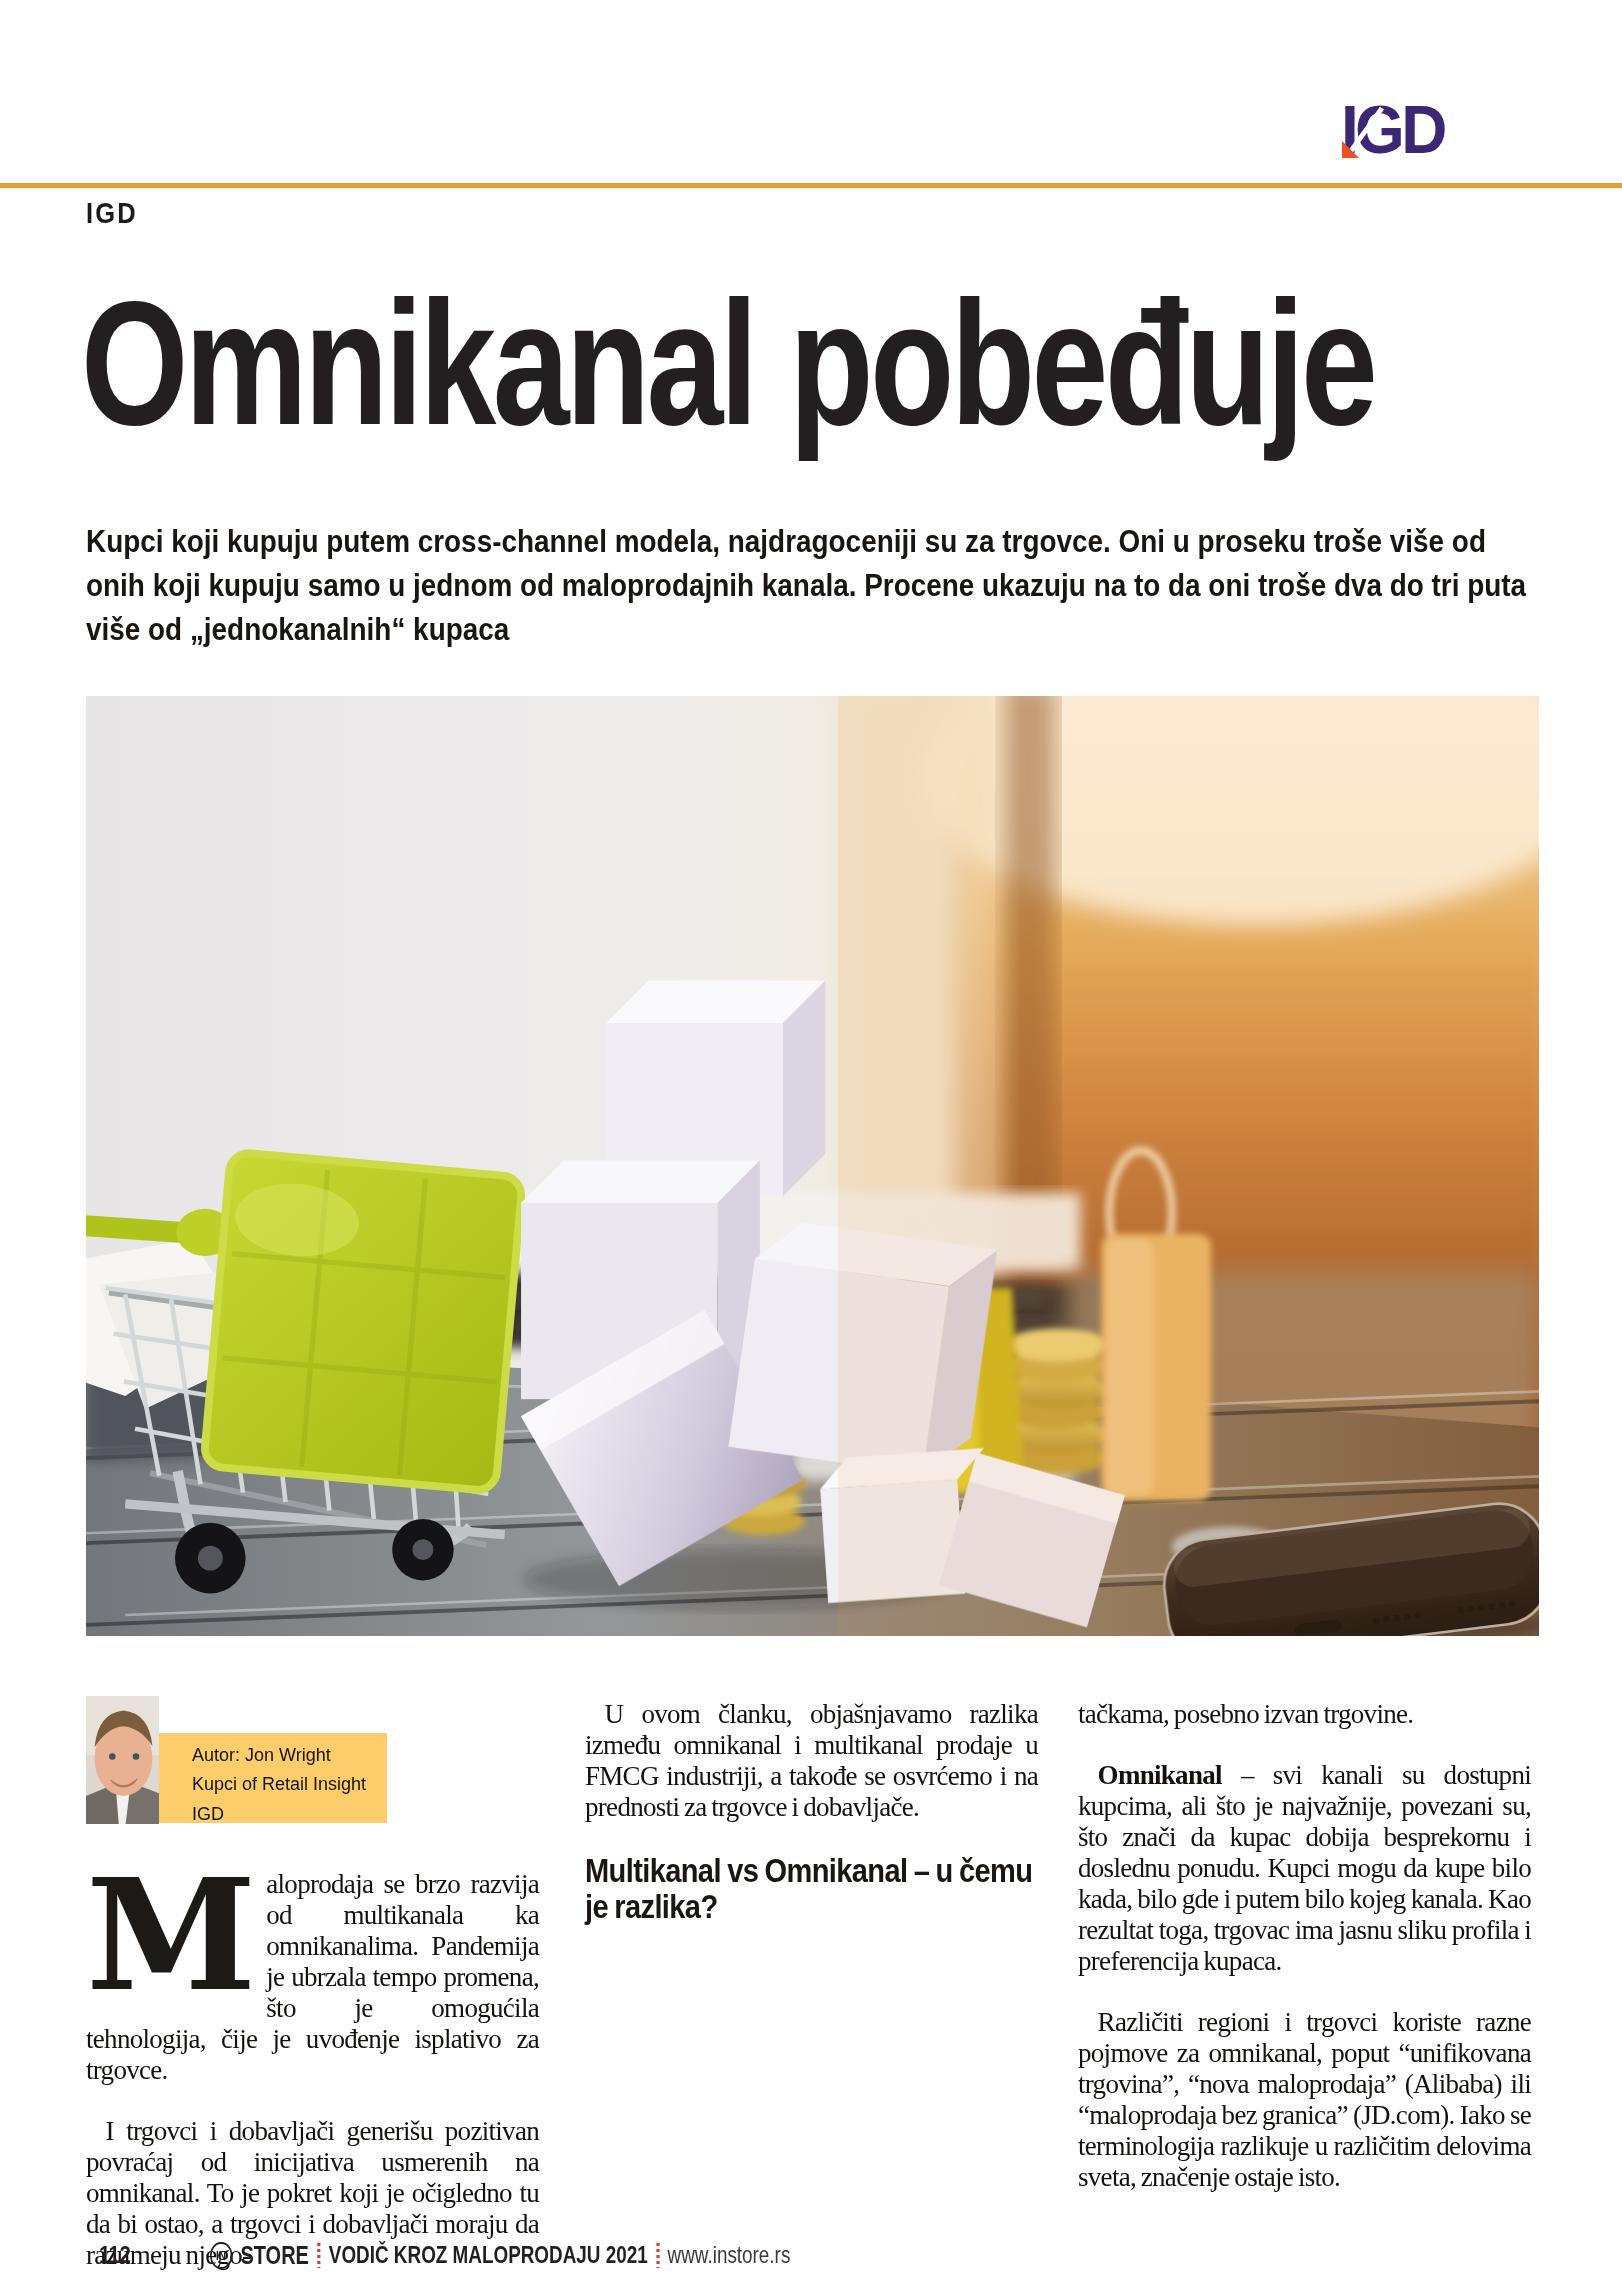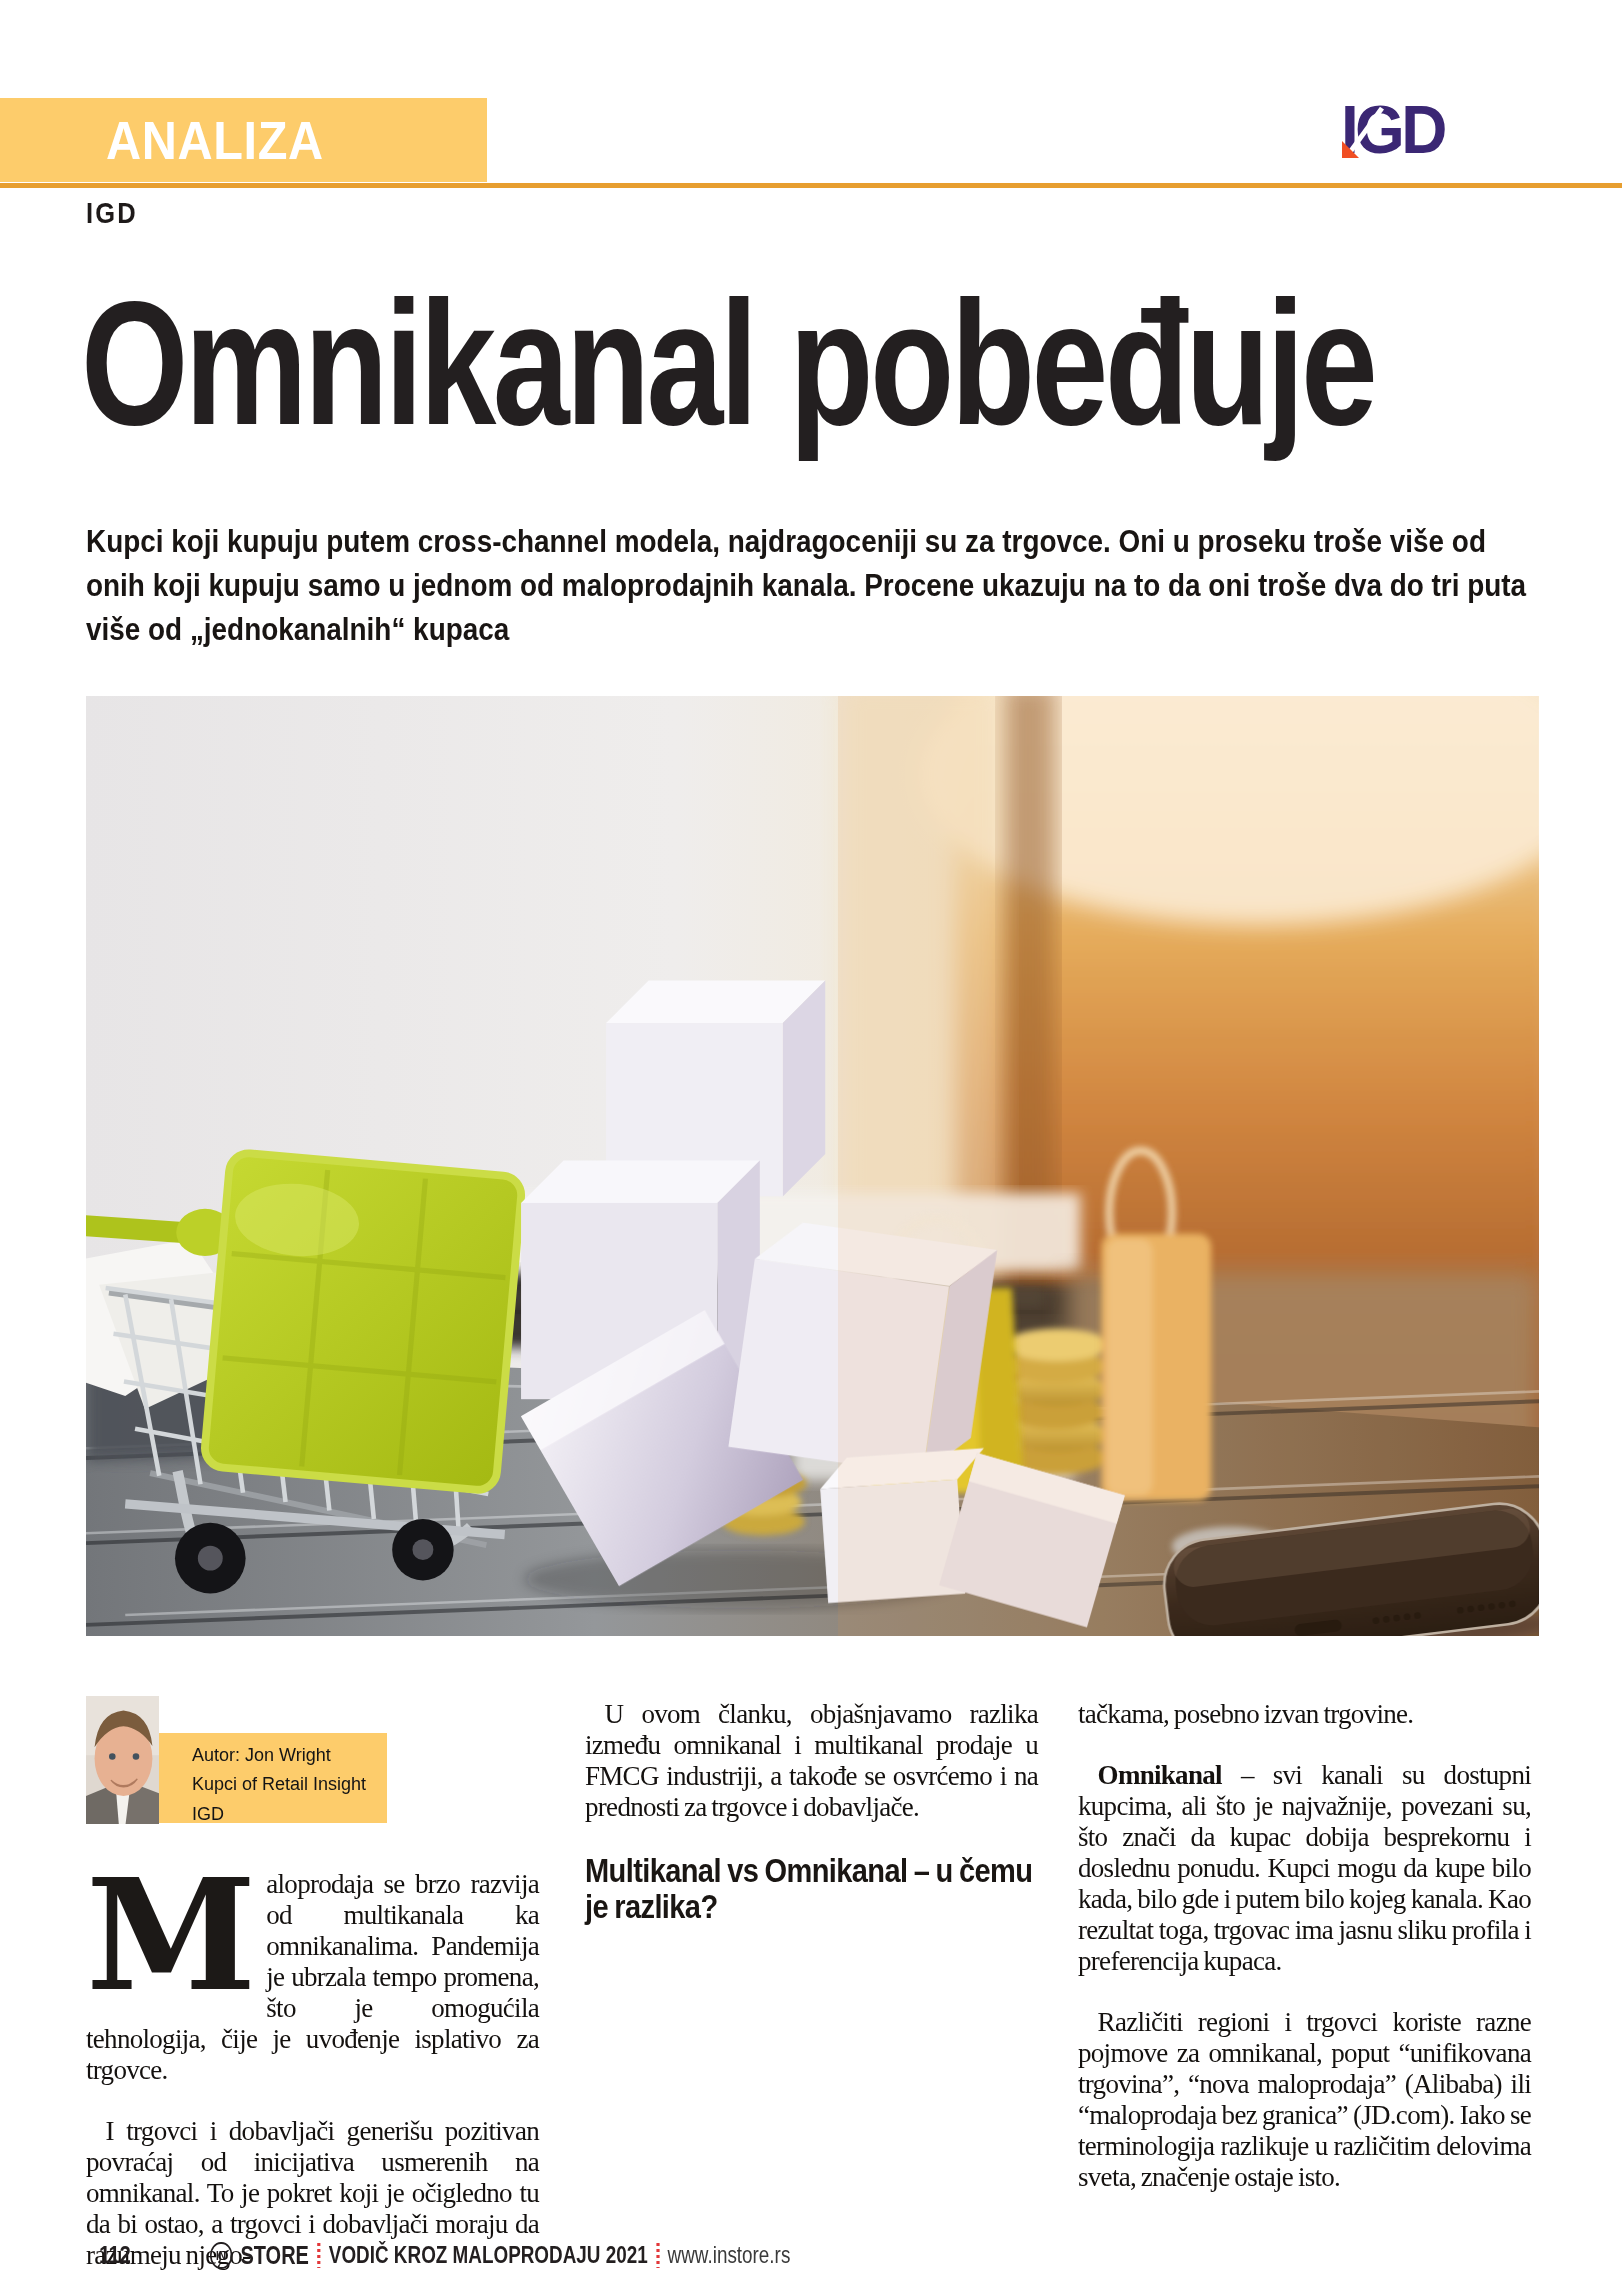--- a/index.html
+++ b/index.html
@@ -70,23 +70,20 @@
   .red-dots{width:3.9px;height:25px;flex:0 0 auto;
        background:repeating-linear-gradient(to bottom,var(--footer_red) 0 3.3px,transparent 3.3px 5.9px);}
   .footer-guide{font-size:23.6px;font-weight:bold;letter-spacing:0;color:#231F20;white-space:nowrap;}
   .footer-site{font-size:23.6px;color:#3A3A3A;white-space:nowrap;}
 </style>
 </head>
 <body>
 
 <div class="page">
 
-  <div class="banner">
-    <div class="banner-label">ANALIZA</div>
-  </div>
   <div class="igd-logo">
     <span class="igd-logo-text">IGD</span>
     <span class="igd-logo-slash"></span>
     <span class="igd-logo-triangle"></span>
   </div>
   <div class="header-rule"></div>
   <div class="source-label">IGD</div>
 
   <h1 class="article-title" style="margin:0;">Omnikanal pobeđuje</h1>
   <div class="standfirst">Kupci koji kupuju putem cross-channel modela, najdragoceniji su za trgovce. Oni u proseku troše više od onih koji kupuju samo u jednom od maloprodajnih kanala. Procene ukazuju na to da oni troše dva do tri puta više od „jednokanalnih“ kupaca</div>

